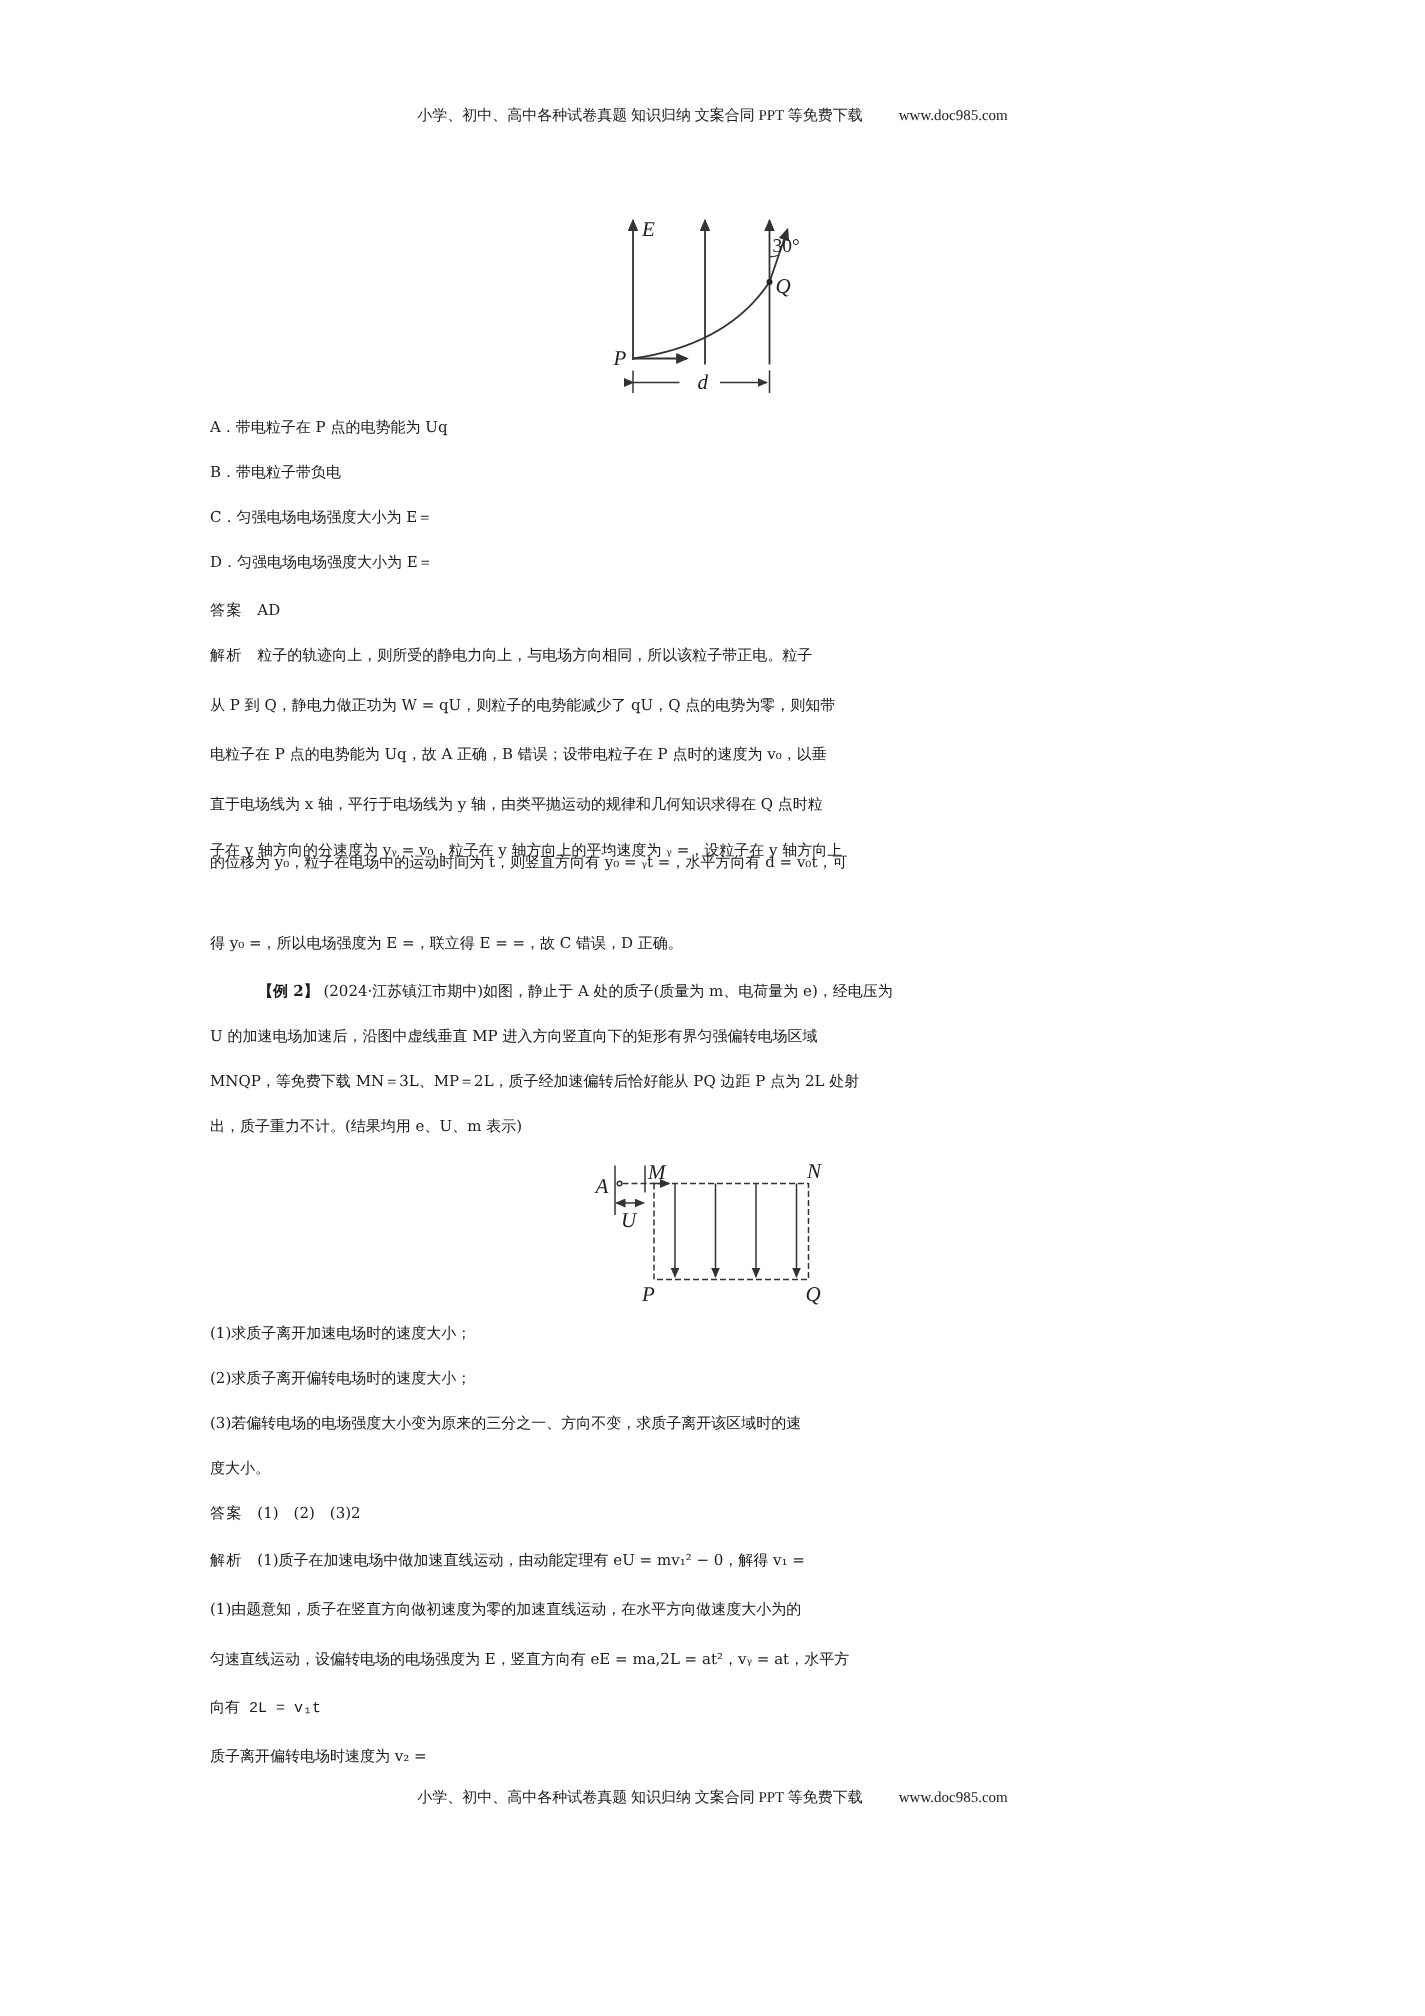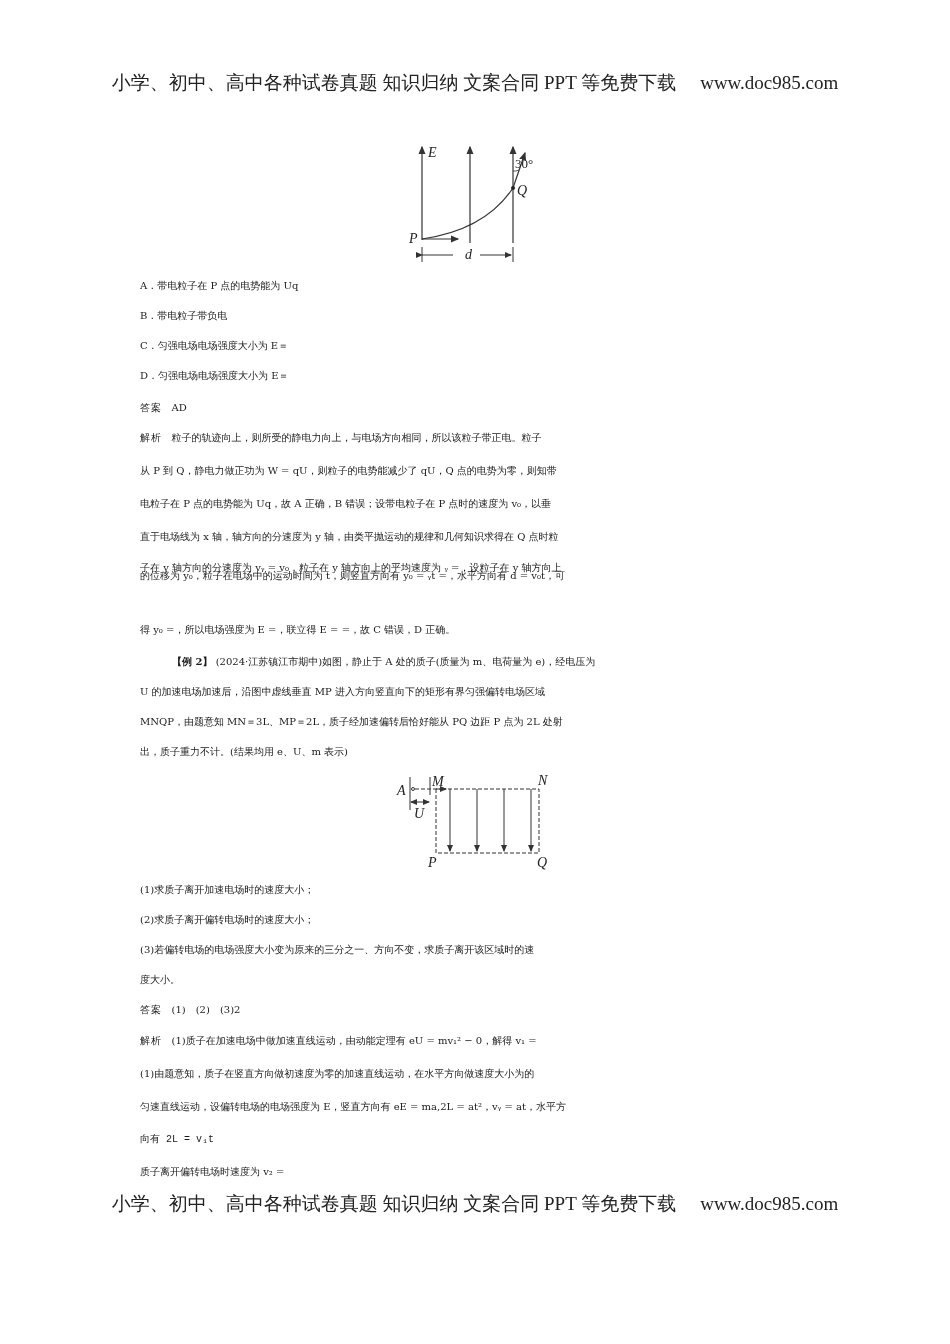--- a/index.html
+++ b/index.html
@@ -1,18 +1,18 @@
 <!DOCTYPE html>
 <html><head>
 <meta charset="utf-8">
 <style>
   html, body { margin:0; padding:0; background:#ffffff; }
   body { width:950px; height:1344px; position:relative; overflow:hidden;
          font-family:"DejaVu Serif","Liberation Serif",serif; color:#1a1a1a; }
-  .hdr { position:absolute; left:0; width:950px; text-align:center; font-size:19px;
+  .hdr { position:absolute; left:0; width:950px; text-align:center; font-size:10px;
          font-family:"Liberation Serif","DejaVu Serif",serif; color:#222; white-space:nowrap; }
   .hdr .url { margin-left:24px; }
   .line { position:absolute; left:140px; font-size:10px; line-height:20px; white-space:nowrap; color:#1a1a1a; }
   .b { font-weight:bold; }
   .label { letter-spacing:1px;margin-top:12px; }
   svg { position:absolute; }
   svg text { font-family:"Liberation Serif",serif; font-style:italic; font-size:14px; fill:#222; }
 </style>
 </head>
 <body>
@@ -47,28 +47,28 @@
 
 <div class="line" style="top:276px;"><span>A．</span><span>带电粒子在 P 点的电势能为 Uq</span></div>
 <div class="line" style="top:306px;"><span>B．</span><span>带电粒子带负电</span></div>
 <div class="line" style="top:336px;"><span>C．</span><span>匀强电场电场强度大小为 E＝</span></div>
 <div class="line" style="top:366px;"><span>D．</span><span>匀强电场电场强度大小为 E＝</span></div>
 <div class="line" style="top:398px;"><span class="label">答案</span>&nbsp;&nbsp;&nbsp;<span>AD</span></div>
 
 <div class="line" style="top:428px;"><span class="label">解析</span>&nbsp;&nbsp;&nbsp;<span>粒子的轨迹向上，则所受的静电力向上，与电场方向相同，所以该粒子带正电。粒子</span></div>
 <div class="line" style="top:461px;">从 P 到 Q，静电力做正功为 W = qU，则粒子的电势能减少了 qU，Q 点的电势为零，则知带</div>
 <div class="line" style="top:494px;">电粒子在 P 点的电势能为 Uq，故 A 正确，B 错误；设带电粒子在 P 点时的速度为 v₀，以垂</div>
-<div class="line" style="top:527px;">直于电场线为 x 轴，轴方向的分速度为 y 轴，由类平抛运动的规律和几何知识求得在 Q 点时粒</div>
+<div class="line" style="top:527px;">直于电场线为 x 轴，平行于电场线为 y 轴，由类平抛运动的规律和几何知识求得在 Q 点时粒</div>
 <div class="line" style="top:558px;">子在 y 轴方向的分速度为 vᵧ = v₀，粒子在 y 轴方向上的平均速度为 ᵧ =，设粒子在 y 轴方向上</div>
 <div class="line" style="top:566px;text-align:right;">的位移为 y₀，粒子在电场中的运动时间为 t，则竖直方向有 y₀ = ᵧt =，水平方向有 d = v₀t，可</div>
 <div class="line" style="top:620px;">得 y₀ =，所以电场强度为 E =，联立得 E = =，故 C 错误，D 正确。</div>
 
 <div class="line" style="top:652px;left:136px;margin-left:36px;"><span class="b">【例 2】</span>&nbsp;<span>(2024·江苏镇江市期中)如图，静止于 A 处的质子(质量为 m、电荷量为 e)，经电压为</span></div>
 <div class="line" style="top:682px;">U 的加速电场加速后，沿图中虚线垂直 MP 进入方向竖直向下的矩形有界匀强偏转电场区域</div>
-<div class="line" style="top:712px;">MNQP，由题意知 MN＝3L、MP＝2L，质子经加速偏转后恰好能从 PQ 边距 P 点为 2L 处射</div>
+<div class="line" style="top:712px;">MNQP，等免费下载 MN＝3L、MP＝2L，质子经加速偏转后恰好能从 PQ 边距 P 点为 2L 处射</div>
 <div class="line" style="top:742px;">出，质子重力不计。(结果均用 e、U、m 表示)</div>
 
 <svg style="left:380px;top:765px;" width="180" height="110" viewBox="0 0 180 110">
   <defs>
     <marker id="ar2" markerWidth="8" markerHeight="8" refX="6" refY="3" orient="auto">
       <path d="M0,0 L7,3 L0,6 Z" fill="#333"></path>
     </marker>
     <marker id="ar2s" markerWidth="8" markerHeight="8" refX="1" refY="3" orient="auto">
       <path d="M7,0 L0,3 L7,6 Z" fill="#333"></path>
     </marker>

